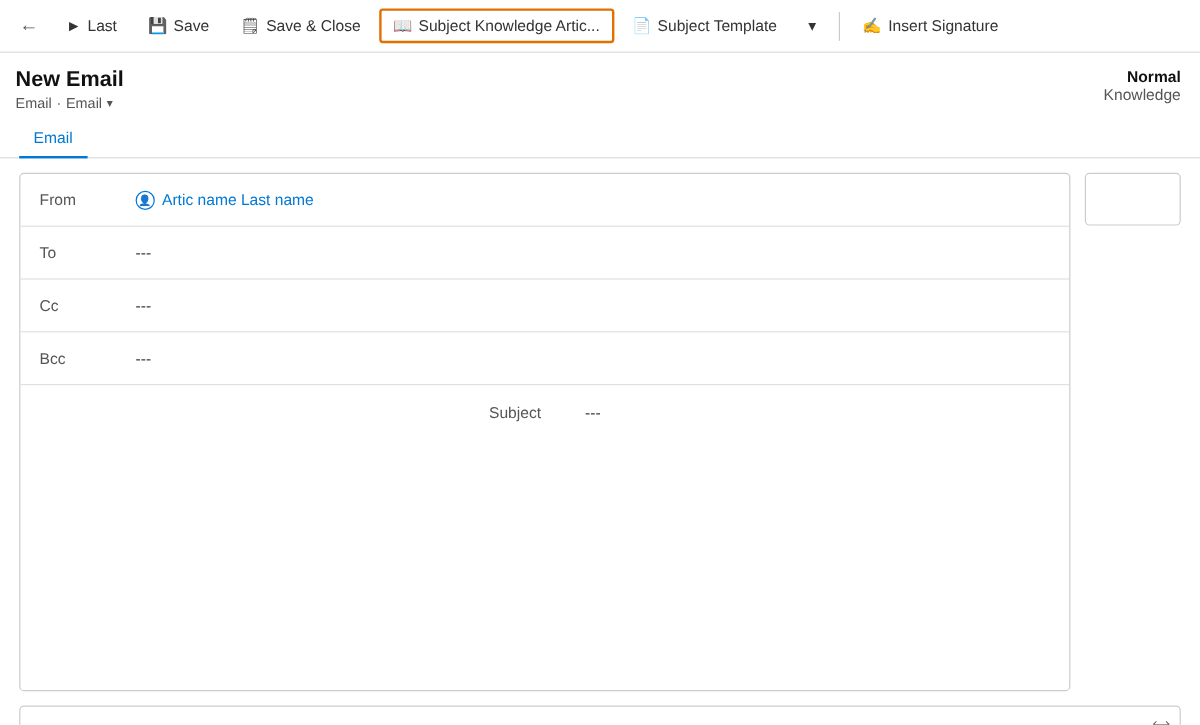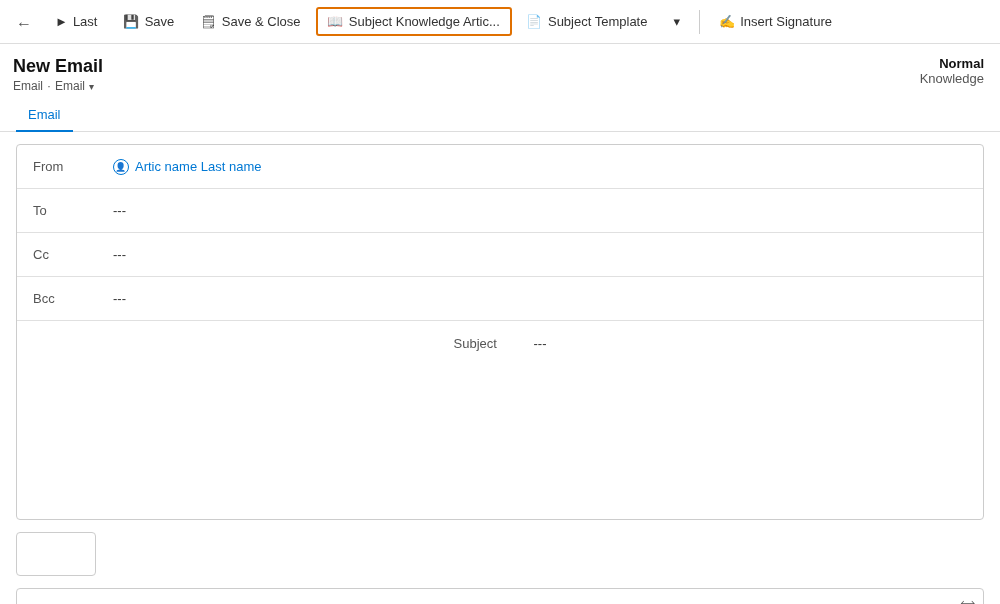--- a/index.html
+++ b/index.html
@@ -97,21 +97,20 @@
       border-bottom: 2px solid #0078d4;
       font-weight: 500;
     }
 
     
     .main-content {
       display: flex;
       padding: 12px 16px;
       gap: 12px;
       height: calc(604px - 44px - 68px - 36px);
-      flex-direction: column;
     }
 
     
     .email-form {
       flex: 1;
       border: 1px solid #ccc;
       border-radius: 4px;
       overflow: hidden;
     }
     .email-field {

